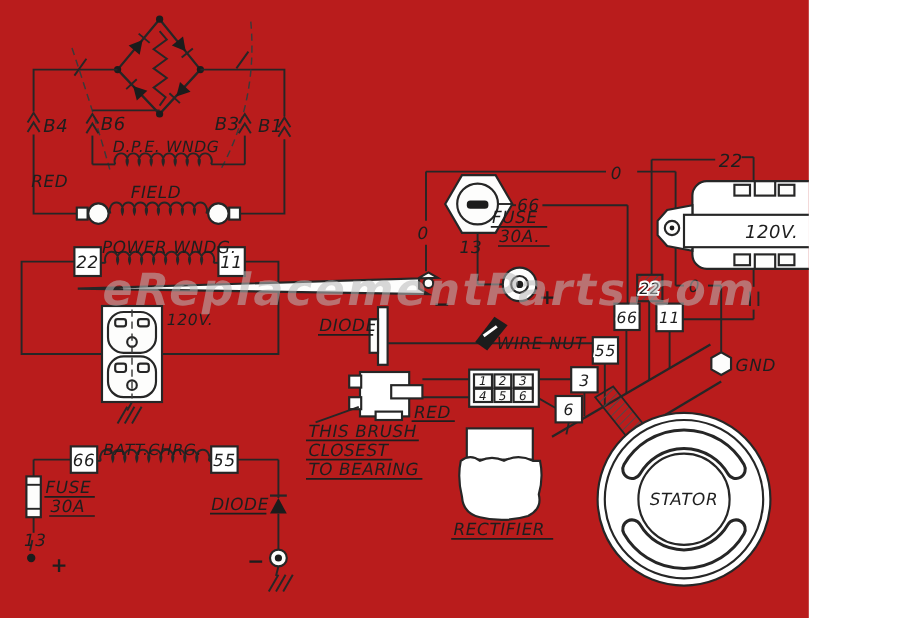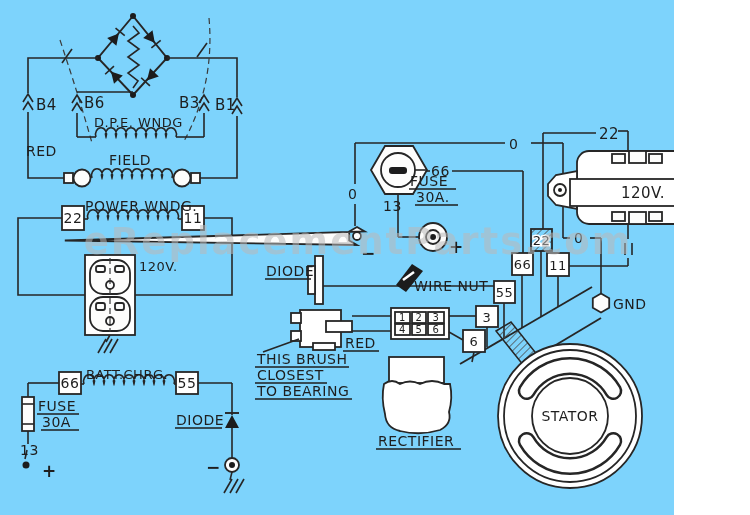--- a/index.html
+++ b/index.html
@@ -1,17 +1,17 @@
 <!DOCTYPE html>
 <html><head>
 <meta charset="utf-8">
 <style>
   html,body{margin:0;padding:0;background:#ffffff;}
-  .canvas{position:relative;width:674px;height:515px;background:#7dd3fc;overflow:hidden;
-          font-family:"DejaVu Sans",sans-serif;}
+  .canvas{position:relative;width:674px;height:515px;background:#b91c1c;overflow:hidden;
+          font-family:"DejaVu Sans",sans-serif;font-style:italic;}
   svg{position:absolute;left:0;top:0;}
   text{fill:#1e1e1e;font-family:"DejaVu Sans",sans-serif;letter-spacing:.5px;}
   .lbl{font-size:13px;}
   .lbl-lg{font-size:14px;}
   .lbl-xl{font-size:15px;}
   .lbl-sm{font-size:10px;}
   .tagnum{font-size:14px;}
   .boxnum{font-size:13px;paint-order:stroke;stroke:#fff;stroke-width:3px;}
   .sign{font-size:17px;font-weight:700;}
   .wm{font-size:37px;font-weight:700;fill:#b9b9b9;opacity:.55;letter-spacing:2px;}

